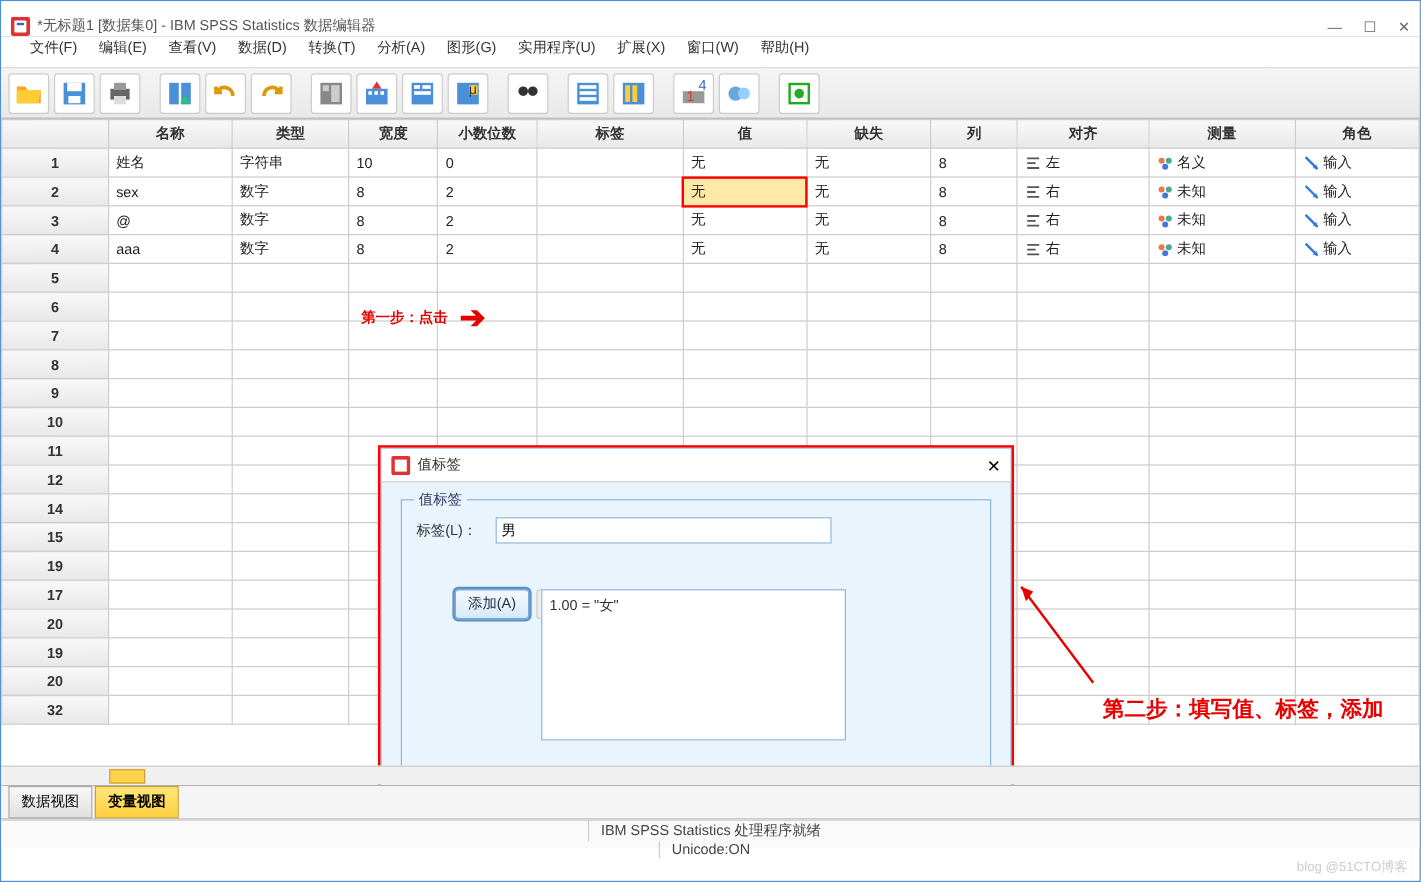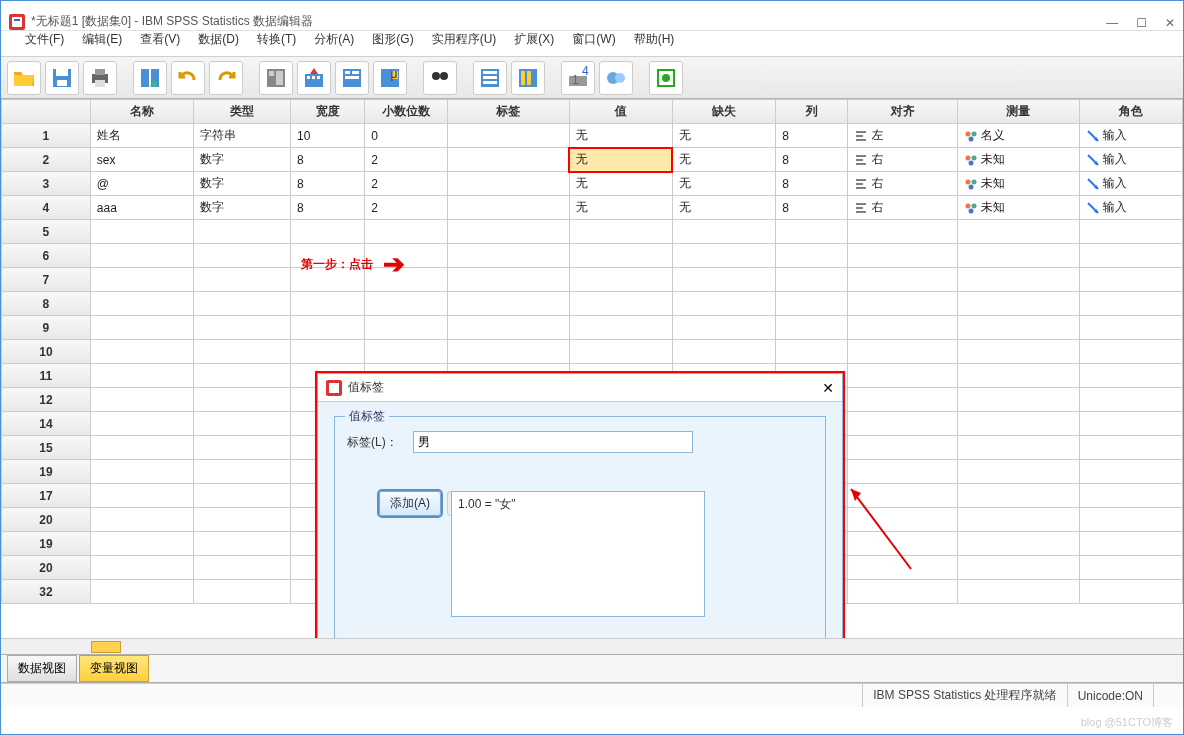--- a/index.html
+++ b/index.html
@@ -45,23 +45,23 @@
 .frow input { border:1px solid #8db6dc; height:22px; padding:0 4px; background:#fff; }
 .btn { background:linear-gradient(#f5faff,#d7e9fa); border:1px solid #7aa7d4; border-radius:3px; padding:3px 10px; cursor:pointer; color:#234; }
 .btn.def { outline:2px solid #5b8fc7; }
 .btn:disabled { color:#999; background:#eee; border-color:#ccc; }
 .listbox { position:absolute; left:116px; top:74px; width:254px; height:126px; border:1px solid #8db6dc; background:#fff; padding:4px 6px; color:#333;}
 .side-btns { position:absolute; left:44px; top:74px; display:flex; flex-direction:row; gap:6px;}
 .dlg-foot { display:flex; justify-content:center; gap:8px; margin-top:10px;}
 
 .tabs { height:28px; background:#f5f5f5; display:flex; padding:0 6px; border-bottom:1px solid #b0b0b0; }
 .tab { padding:4px 10px; border:1px solid #aaa; background:linear-gradient(#f8f8f8,#e0e0e0); margin-right:2px; cursor:pointer; }
-.tab.active { background:linear-gradient(#ffe77a,#ffcf3f); border-color:#cca030; font-weight:normal; }
-
-.statusbar { height:24px; display:flex; align-items:center; border-top:1px solid #ccc; background:#fafafa;}
+.tab.active { background:linear-gradient(#ffe77a,#ffcf3f); border-color:#cca030; font-weight:bold; }
+
+.statusbar { height:24px; display:flex; align-items:center; border-top:1px solid #ccc; background:#fafafa;flex-direction:column;}
 .statusbar .sp { flex:1;}
 .statusbar .cell { border-left:1px solid #ccc; padding:0 10px; height:100%; display:flex; align-items:center; color:#444;}
 .watermark { position:absolute; right:10px; bottom:4px; color:#ccc; font-size:11px; pointer-events:none;}
 .hscroll { height:16px; background:#f0f0f0; border-top:1px solid #ccc; position:relative;}
 .hscroll .thumb { position:absolute; left:90px; top:2px; height:12px; width:30px; background:#ffd24d; border:1px solid #cca030;}
 </style>
 </head>
 <body>
 
 <div class="titlebar">
@@ -587,20 +587,21 @@
 </table>
 
 <div class="annot1">
   <span>第一步：点击</span>
       <span class="arrow">➔</span>
 </div>
 <svg class="annot2-arrow" width="80" height="100">
       <line x1="70" y1="90" x2="10" y2="10" stroke="#e60000" stroke-width="2"></line>
       <polygon points="10,10 20,14 14,22" fill="#e60000"></polygon>
     </svg>
+<div class="annot2">第二步：填写值、标签，添加</div>
 
 <div class="dialog">
   <div class="dlg-title">
     <svg width="16" height="16">
           <rect width="16" height="16" fill="#d33" rx="2"></rect>
           <rect x="3" y="3" width="10" height="10" fill="#fff"></rect>
         </svg>
     <span class="t" style="margin-left:6px">值标签</span>
     <span class="dlg-close">✕</span>
   </div>

